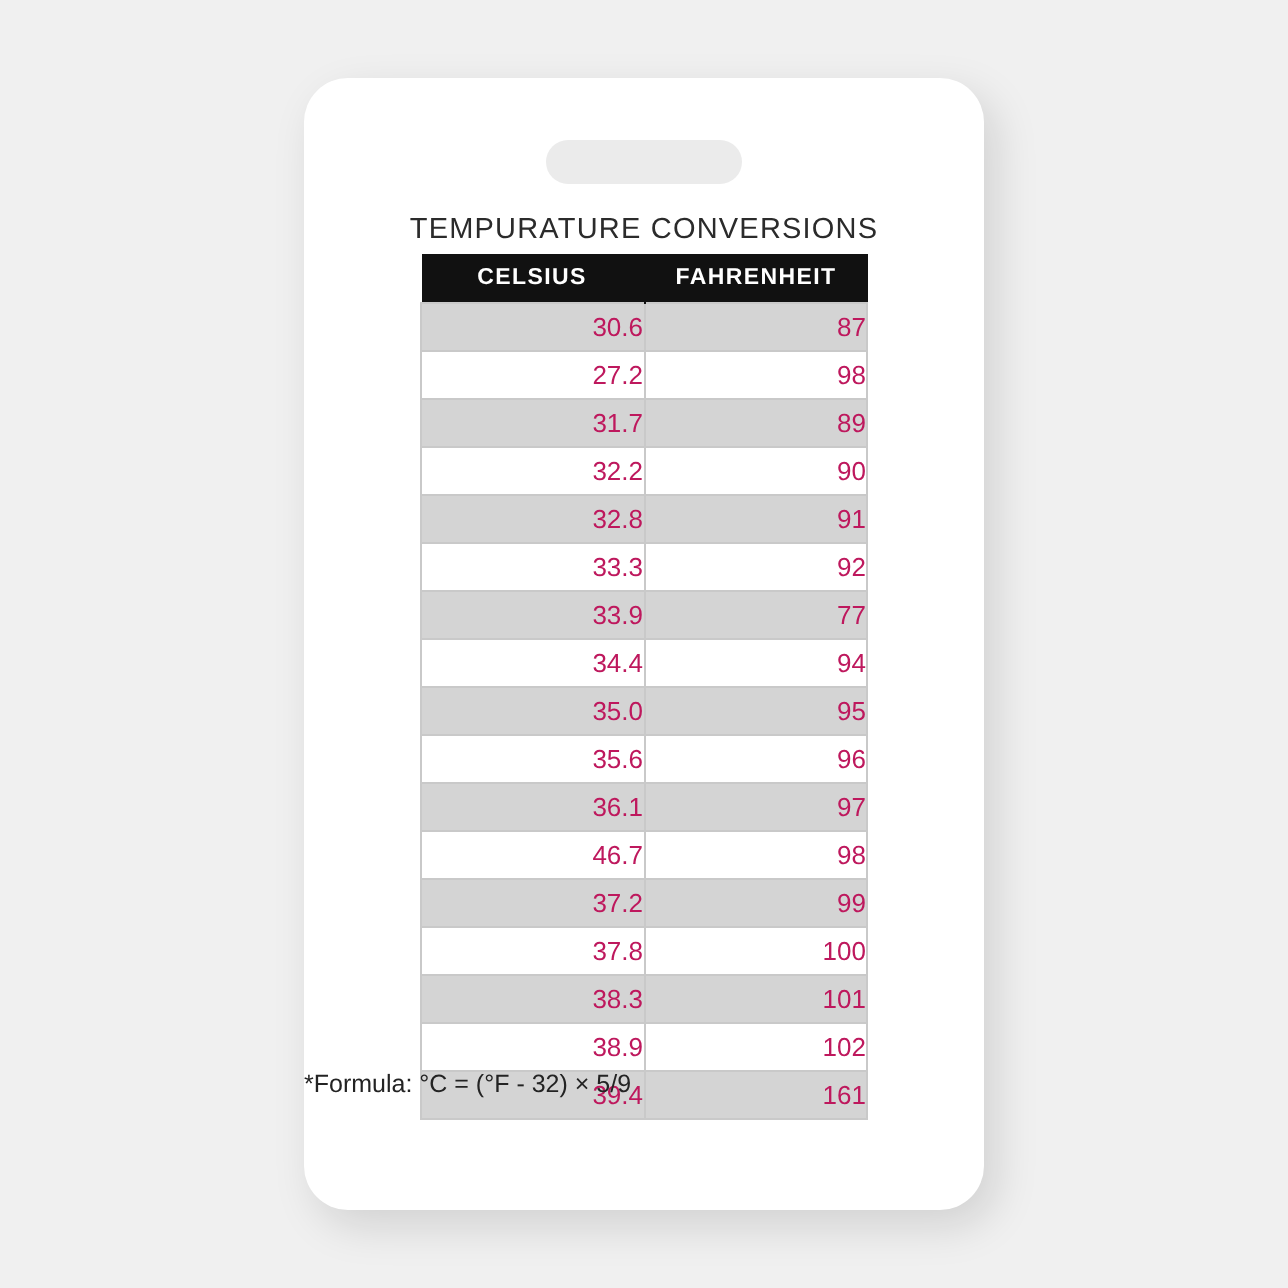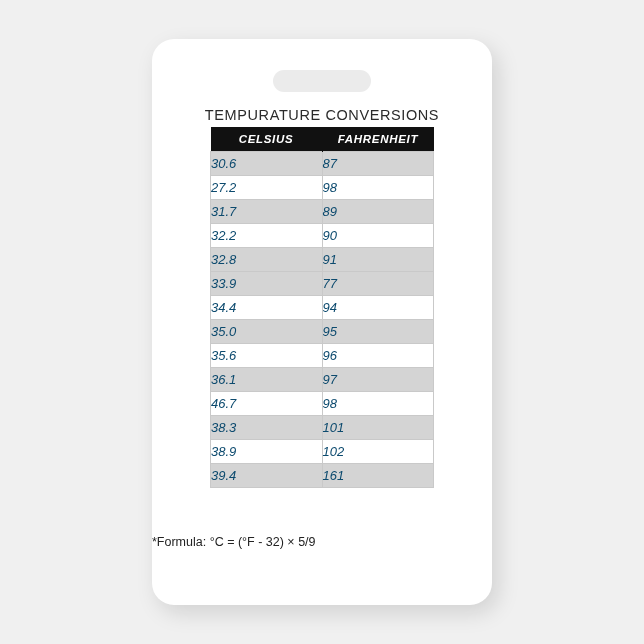--- a/index.html
+++ b/index.html
@@ -61,37 +61,36 @@
   .table-wrap {
     position: absolute;
     top: 88px;
     left: 58px;
     width: 224px;
   }
   table {
     border-collapse: collapse;
     width: 100%;
     table-layout: fixed;
-    font-style: italic;
   }
   thead th {
     background: #111111;
     color: #ffffff;
     font-size: 11.5px;
     letter-spacing: 0.7px;
     font-weight: bold;
     padding: 6px 0 6px 0;
     text-align: center;
     border-right: 1px solid #111111;
   }
   thead th:last-child { border-right: none; }
   tbody td {
     font-size: 13px;
-    color: #0c4a6e;
-    text-align: left;
+    color: #be185d;
+    text-align: right;
     padding: 4px 0 4px 0;
     border: 1px solid #c9c9c9;
     background: #ffffff;
   }
   tbody tr.alt td {
     background: #d4d4d4;
   }
   .formula {
     position: absolute;
     top: 496px;
@@ -132,20 +131,24 @@
               <td>89</td>
             </tr>
             <tr>
               <td>32.2</td>
               <td>90</td>
             </tr>
             <tr class="alt">
               <td>32.8</td>
               <td>91</td>
             </tr>
+            <tr>
+              <td>33.3</td>
+              <td>92</td>
+            </tr>
             <tr class="alt">
               <td>33.9</td>
               <td>77</td>
             </tr>
             <tr>
               <td>34.4</td>
               <td>94</td>
             </tr>
             <tr class="alt">
               <td>35.0</td>
@@ -157,20 +160,28 @@
             </tr>
             <tr class="alt">
               <td>36.1</td>
               <td>97</td>
             </tr>
             <tr>
               <td>46.7</td>
               <td>98</td>
             </tr>
             <tr class="alt">
+              <td>37.2</td>
+              <td>99</td>
+            </tr>
+            <tr>
+              <td>37.8</td>
+              <td>100</td>
+            </tr>
+            <tr class="alt">
               <td>38.3</td>
               <td>101</td>
             </tr>
             <tr>
               <td>38.9</td>
               <td>102</td>
             </tr>
             <tr class="alt">
               <td>39.4</td>
               <td>161</td>

